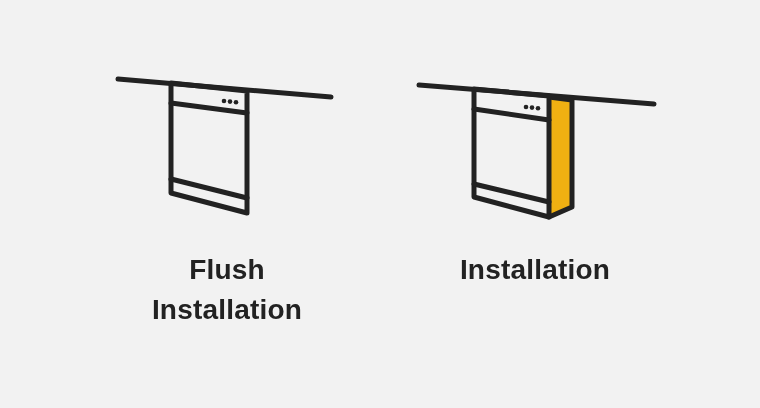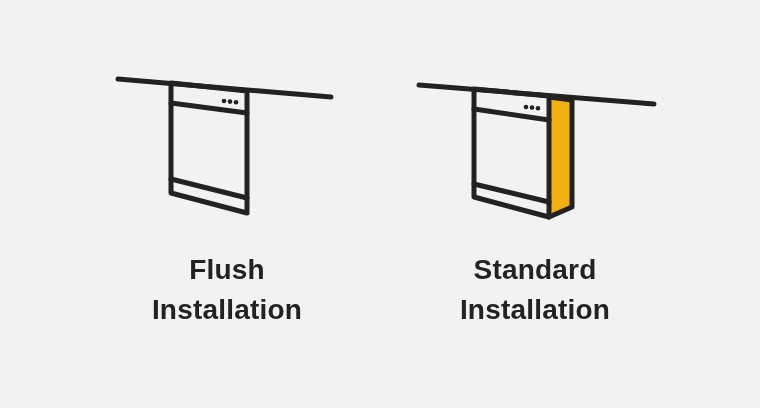--- a/index.html
+++ b/index.html
@@ -72,16 +72,15 @@
 
       <line x1="474" y1="184" x2="549" y2="202"></line>
     </g>
     <g fill="#222222">
       <circle cx="526" cy="107" r="2.3"></circle>
       <circle cx="532" cy="107.6" r="2.3"></circle>
       <circle cx="538" cy="108.2" r="2.3"></circle>
     </g>
   </svg>
   <div class="label" style="left:420px;top:250px;width:230px;">
-    <span>Standard</span>
     <span>Installation</span>
   </div>
 </div>
 
 </body></html>

